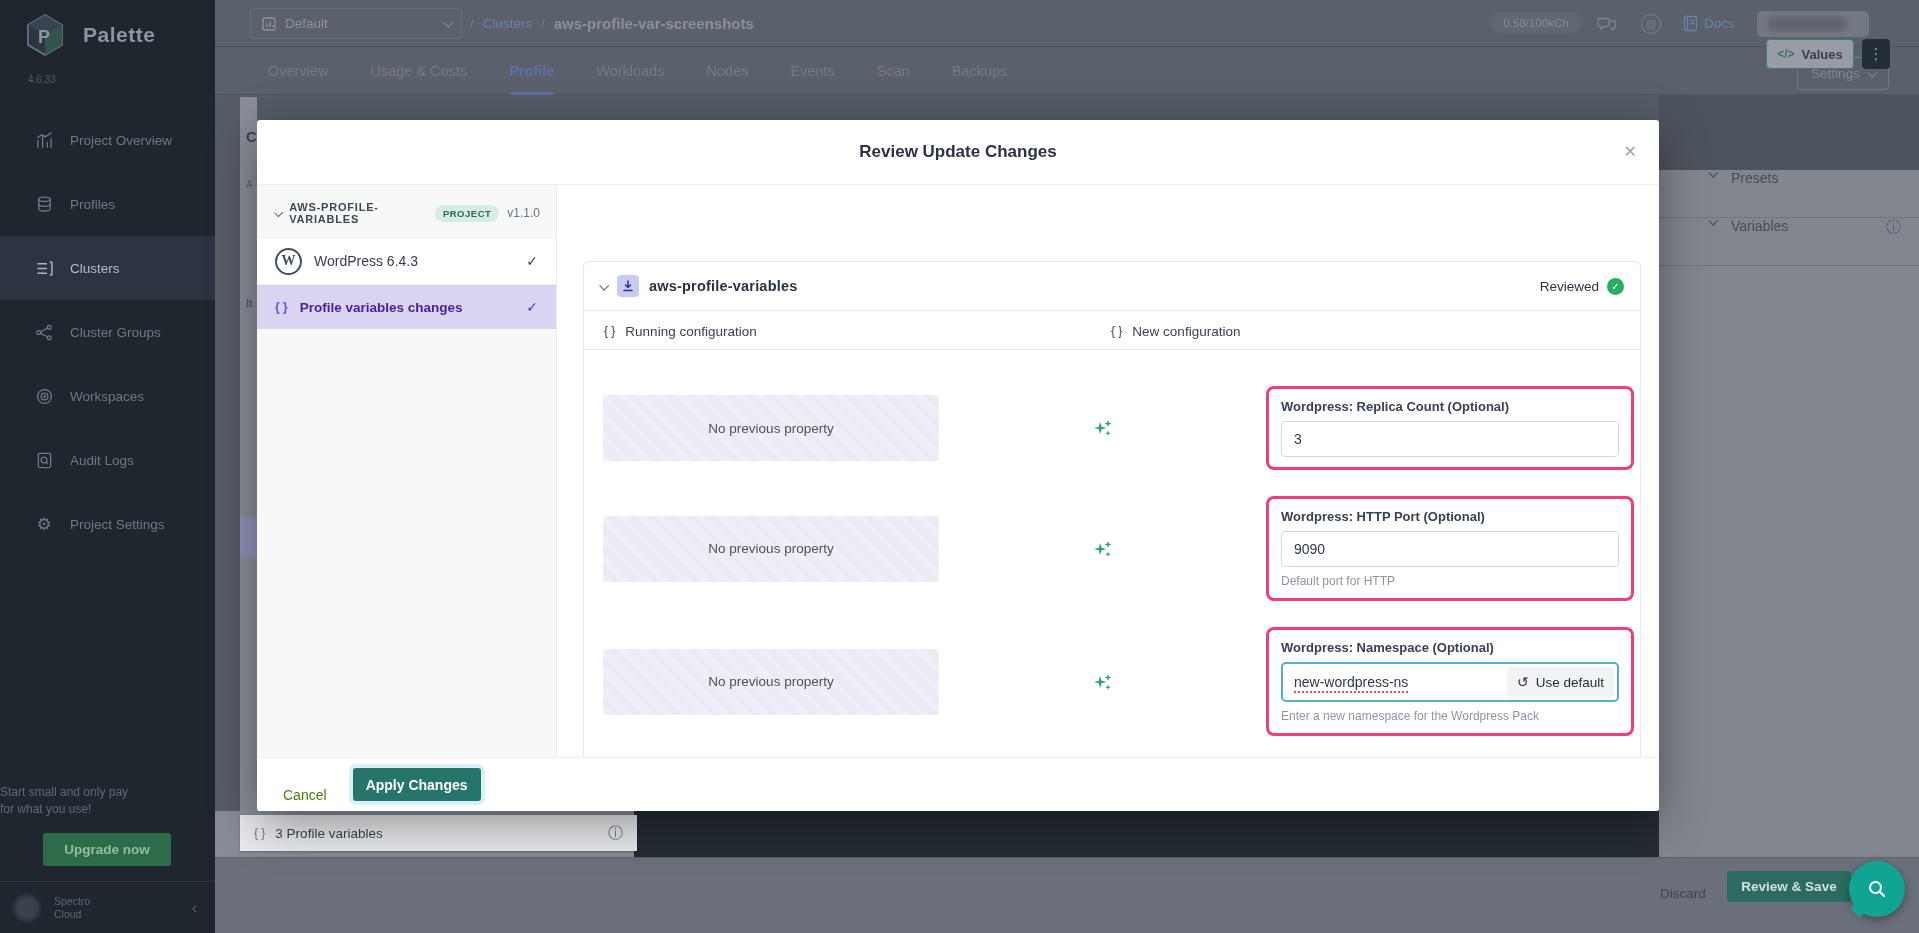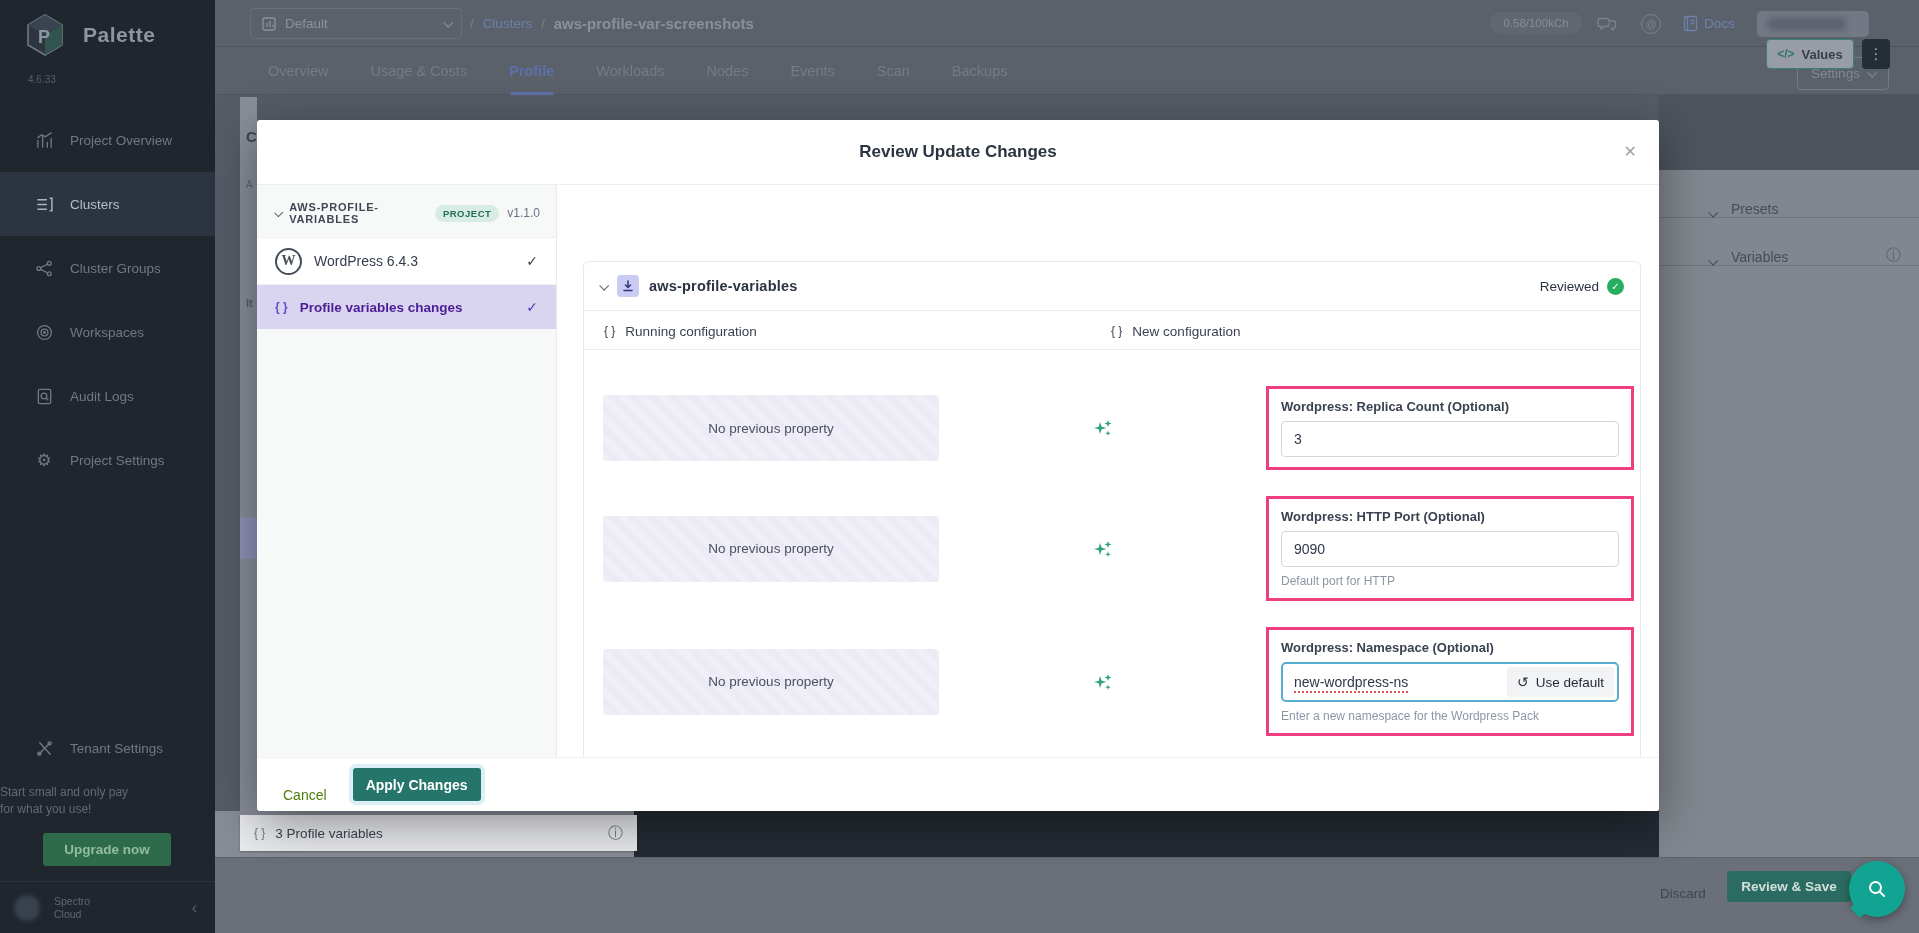--- a/index.html
+++ b/index.html
@@ -55,21 +55,21 @@
   .edge-col .fIt { position:absolute; left:6px; top:200px; font-size:11px; color:#565d69;font-weight:bold; }
   .edge-sel { position:absolute; left:0; top:420px; width:17px; height:42px; background:#8f93b8; }
 
   
   .right-band { position:absolute; left:1444px; top:95px; width:260px; height:75px; background:#4e545e; }
   .values-btn { position:absolute; left:1551px; top:39px; width:88px; height:30px; background:#989da5; border:1px solid #3a7f72; border-radius:4px; display:flex; align-items:center; justify-content:center; gap:7px; cursor:pointer; }
   .values-btn .code { color:#2f7568; font-size:12px; font-weight:700; }
   .values-btn .vlabel { color:#363f4c; font-size:13px; font-weight:600; }
   .kebab { position:absolute; left:1647px; top:39px; width:28px; height:30px; background:#232e36; border-radius:4px; color:#9aa3ad; font-size:15px; display:flex; align-items:center; justify-content:center; cursor:pointer; }
   .right-panel { position:absolute; left:1444px; top:170px; width:260px; height:687px; background:#82878f; }
-  .rp-row { height:48px; display:flex; align-items:flex-end; padding-left:72px; border-bottom:1px solid #6f747d; color:#454c58; font-size:14px; cursor:pointer; position:relative; }
+  .rp-row { height:48px; display:flex; align-items:flex-start; padding-left:72px; border-bottom:1px solid #6f747d; color:#454c58; font-size:14px; cursor:pointer; position:relative; }
   .rp-row .chev { position:absolute; left:50px; }
   .rp-row .info { position:absolute; right:18px; color:#5d636d; font-size:15px; }
 
   
   .bottom-left-strip { position:absolute; left:0; top:811px; width:419px; height:46px; background:#878c96; }
   .bottom-dark-band { position:absolute; left:419px; top:811px; width:1025px; height:46px; background:#242b33; }
   .page-footer { position:absolute; left:0; top:857px; right:0; height:76px; background:#6a6f79; border-top:1px solid #5d626c; }
   .discard { position:absolute; left:1445px; top:28px; font-size:13.5px; color:#3f4551; cursor:pointer; }
   .review-save { position:absolute; left:1512px; top:13px; width:124px; height:31px; background:#2c6b61; border:none; border-radius:3px; color:#cfe0db; font-size:13.5px; font-weight:600; cursor:pointer; }
 
@@ -110,21 +110,21 @@
   .cfg-col { position:absolute; top:0; height:40px; display:flex; align-items:center; gap:10px; color:#3a4252; }
   .cfg-col .braces { font-size:12px; color:#3a4252; }
   .cfg-col .clabel { font-size:13.5px; }
   .cfg-left { left:20px; } .cfg-right { left:527px; }
   .rows { padding-top:36px; }
   .cmp-row { display:flex; align-items:center; margin-bottom:26px; }
   .prev-box { margin-left:19px; width:336px; height:66px; border-radius:3px;
       background:repeating-linear-gradient(45deg,#f0eff8 0 7px,#ecebf5 7px 14px);
       display:flex; align-items:center; justify-content:center; font-size:13.5px; color:#4a5161; }
   .spark-cell { flex:1; display:flex; align-items:center; justify-content:center; }
-  .field-group { width:368px; margin-right:6px; border:3px solid #ef3e7f; border-radius:0; background:#fff; padding:10px 12px 10px 12px; }
+  .field-group { width:368px; margin-right:6px; border:3px solid #ef3e7f; border-radius:8px; background:#fff; padding:10px 12px 10px 12px; }
   .f-label { font-size:13px; font-weight:600; color:#3a4252; }
   .f-input { margin-top:7px; width:100%; height:36px; border:1px solid #d3d7dd; border-radius:4px; font-size:14px; color:#2f3748; padding:0 12px; font-family:inherit; background:#fff; }
   .f-helper { margin-top:7px; font-size:12px; color:#8d95a5; }
   .combo { margin-top:7px; height:40px; border:2px solid #55aed0; border-radius:5px; display:flex; align-items:center; background:#fff; }
   .combo .cval { flex:1; padding-left:11px; font-size:14px; color:#2f3748; }
   .misspell { border-bottom:2px dotted #e05252; padding-bottom:1px; }
   .use-default { margin:3px; height:30px; padding:0 10px; background:#f2f3f5; border:none; border-radius:4px; display:flex; align-items:center; gap:7px; cursor:pointer; }
   .use-default .hicon { font-size:14px; color:#2b3342; }
   .use-default .ulabel { font-size:13.5px; color:#1f2836; }
 
@@ -158,20 +158,30 @@
 
     <div class="nav">
       <div class="nav-item">
         <span class="nicon">
           <svg class="ic" width="19" height="19" viewBox="0 0 20 20">
               <path d="M3 17V10M8 17V6M13 17v-5M17 17V8M3 7l4-3 4 2 6-4" fill="none" stroke="currentColor" stroke-width="1.4" stroke-linecap="round"></path>
             </svg>
         </span>
         <span class="nlabel">Project Overview</span>
       </div>
+      <div class="nav-item">
+        <span class="nicon">
+          <svg class="ic" width="19" height="19" viewBox="0 0 20 20" fill="none" stroke="currentColor" stroke-width="1.4">
+              <ellipse cx="10" cy="4.5" rx="6" ry="2.3"></ellipse>
+              <path d="M4 4.5v5c0 1.3 2.7 2.3 6 2.3s6-1 6-2.3v-5"></path>
+              <path d="M4 9.5v5c0 1.3 2.7 2.3 6 2.3s6-1 6-2.3v-5"></path>
+            </svg>
+        </span>
+        <span class="nlabel">Profiles</span>
+      </div>
       <div class="nav-item selected">
         <span class="nicon">
           <svg class="ic" width="19" height="19" viewBox="0 0 20 20" fill="none" stroke="currentColor" stroke-width="1.5">
               <path d="M2.5 5h10M2.5 10h10M2.5 15h10M15.5 3.5h2.3v13h-2.3"></path>
             </svg>
         </span>
         <span class="nlabel">Clusters</span>
       </div>
       <div class="nav-item">
         <span class="nicon">
@@ -203,32 +213,20 @@
             </svg>
         </span>
         <span class="nlabel">Audit Logs</span>
       </div>
       <div class="nav-item">
         <span class="nicon" style="font-size:17px;">⚙</span>
         <span class="nlabel">Project Settings</span>
       </div>
     </div>
 
-    <div class="tenant">
-      <div class="nav-item">
-        <span class="nicon">
-          <svg class="ic" width="19" height="19" viewBox="0 0 20 20" fill="none" stroke="currentColor" stroke-width="1.5" stroke-linecap="round">
-              <path d="M4 16L15 5M5 4l11 12"></path>
-              <circle cx="4.6" cy="15.4" r="1.6"></circle>
-              <circle cx="15.4" cy="4.6" r="1.6"></circle>
-            </svg>
-        </span>
-        <span class="nlabel">Tenant Settings</span>
-      </div>
-    </div>
     <div class="promo">
       <div>Start small and only pay</div>
       <div>for what you use!</div>
     </div>
     <button class="upgrade-btn">Upgrade now</button>
     <div class="side-bottom">
       <div class="spectro-blob"></div>
       <div class="spectro-name">
         <div>Spectro</div>
         <div>Cloud</div>

